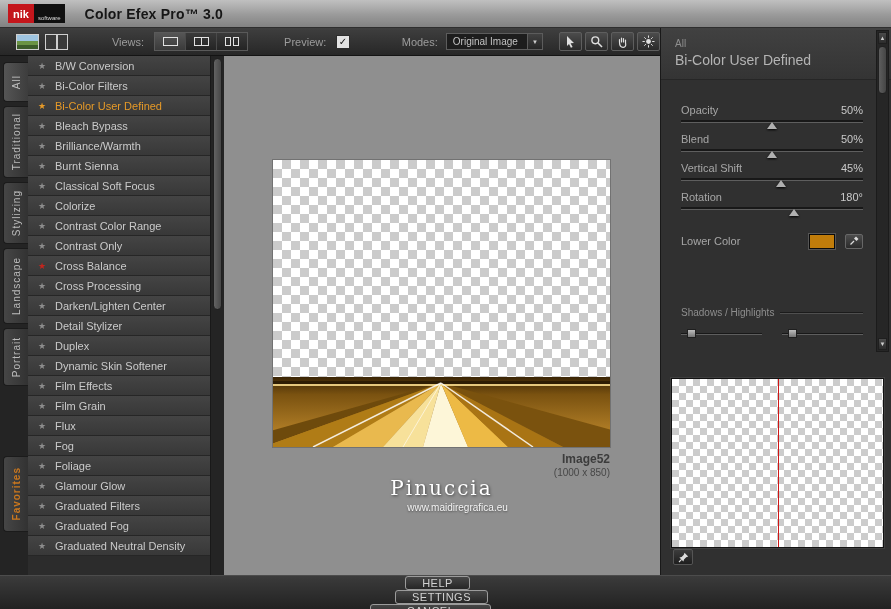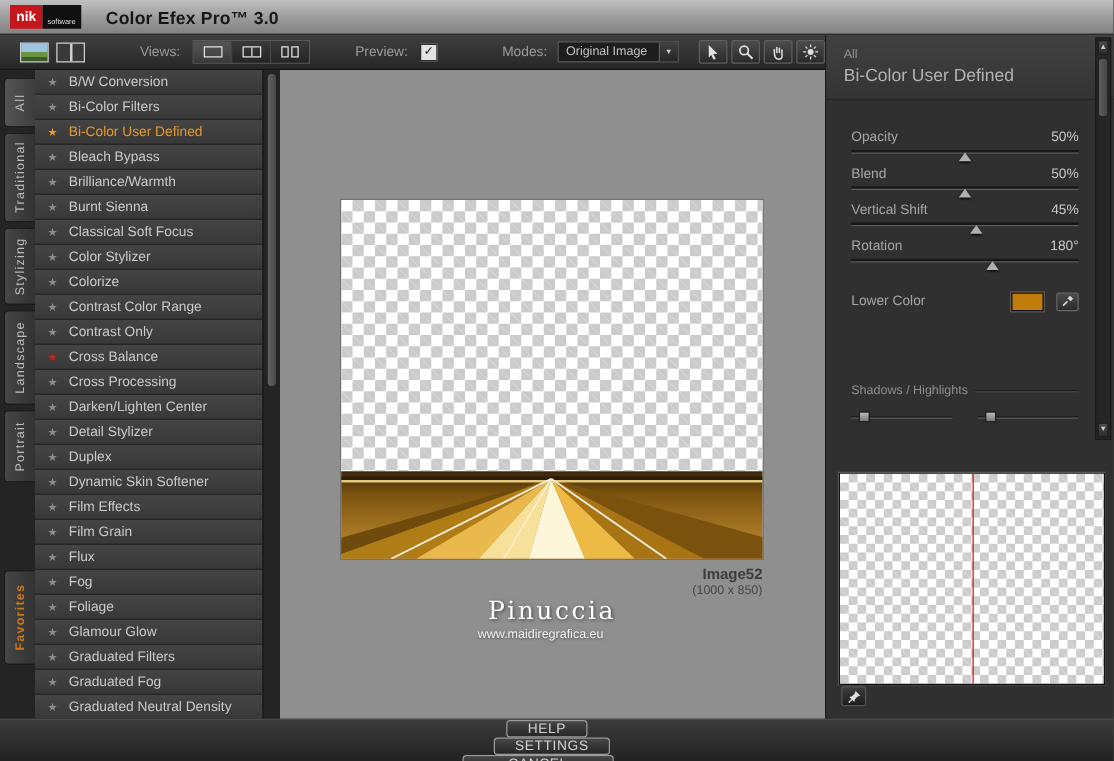--- a/index.html
+++ b/index.html
@@ -86,21 +86,21 @@
   .checker{position:absolute;left:0;right:0;top:0;bottom:70px;background-color:#fff;
     background-image:linear-gradient(45deg,#cbcbcb 25%,transparent 25%,transparent 75%,#cbcbcb 75%),
       linear-gradient(45deg,#cbcbcb 25%,transparent 25%,transparent 75%,#cbcbcb 75%);
     background-size:18px 18px;background-position:0 0,9px 9px;}
   .golden{position:absolute;left:0;right:0;bottom:0;height:70px;}
   .golden svg{display:block;width:100%;height:100%;}
   .image-name{position:absolute;left:49px;width:337px;top:396px;text-align:right;font-size:12px;font-weight:bold;color:#3c3c3c;}
   .image-size{position:absolute;left:49px;width:337px;top:411px;text-align:right;font-size:10px;color:#474747;}
   .watermark{position:absolute;left:49px;width:337px;top:420px;text-align:center;color:#fff;
     font-family:"DejaVu Serif",serif;font-size:20px;letter-spacing:2px;text-shadow:1px 1px 3px rgba(0,0,0,.55);}
-  .watermark-url{position:absolute;left:40px;width:337px;top:446px;text-align:center;color:#f4f4f4;font-size:10px;
+  .watermark-url{position:absolute;left:65px;width:337px;top:446px;text-align:center;color:#f4f4f4;font-size:10px;
     text-shadow:0 1px 2px rgba(0,0,0,.45);}
 
   
   .right-panel{position:absolute;left:660px;top:28px;width:231px;bottom:34px;background:#303030;
     border-left:1px solid #191919;box-sizing:border-box;}
   .panel-header{position:absolute;top:0;left:0;right:0;height:52px;box-sizing:border-box;
     padding:10px 14px 0;background:linear-gradient(180deg,#414141,#343434);border-bottom:1px solid #262626;}
   .panel-cat{font-size:10px;color:#8f8f8f;}
   .panel-title{font-size:14px;color:#b4b4b4;margin-top:3px;}
   .sliders{position:absolute;top:76px;left:20px;right:28px;}
@@ -290,24 +290,20 @@
       <div class="filter-row">
         <span class="star"></span>
         <span class="fname">Burnt Sienna</span>
       </div>
 
       <div class="filter-row">
         <span class="star"></span>
         <span class="fname">Classical Soft Focus</span>
       </div>
 
-      <div class="filter-row">
-        <span class="star"></span>
-        <span class="fname">Color Stylizer</span>
-      </div>
 
       <div class="filter-row">
         <span class="star"></span>
         <span class="fname">Colorize</span>
       </div>
 
       <div class="filter-row">
         <span class="star"></span>
         <span class="fname">Contrast Color Range</span>
       </div>

